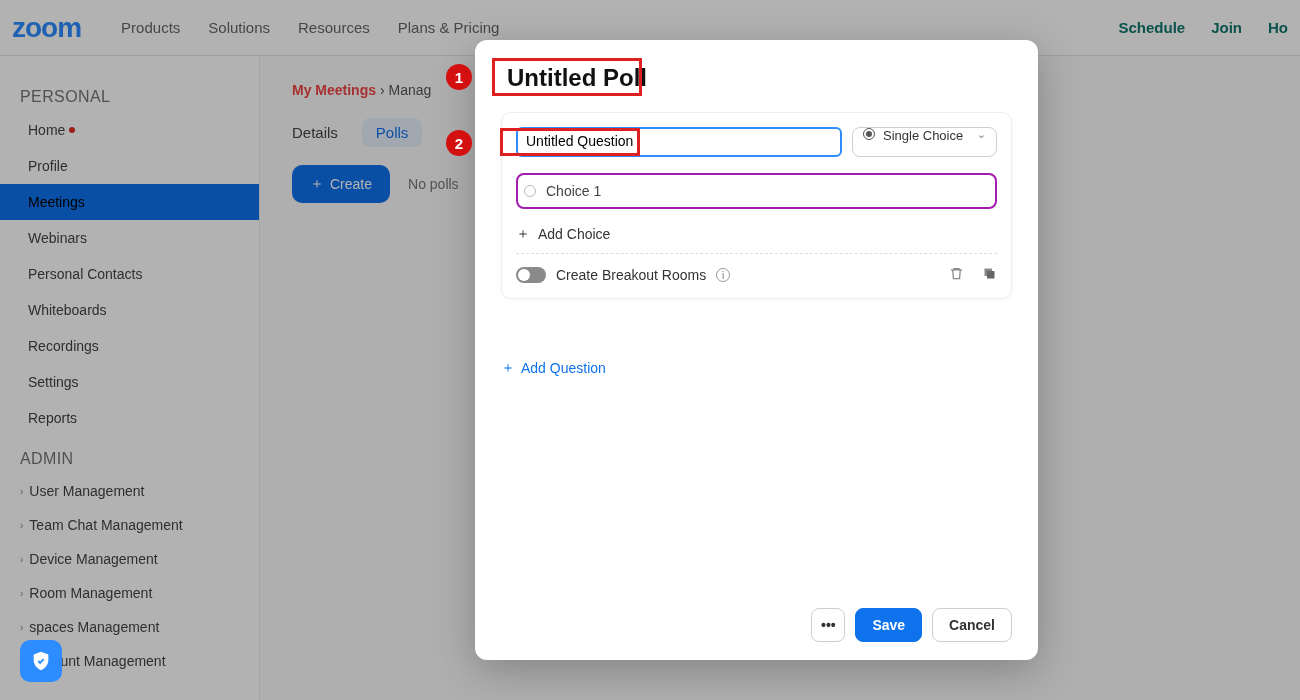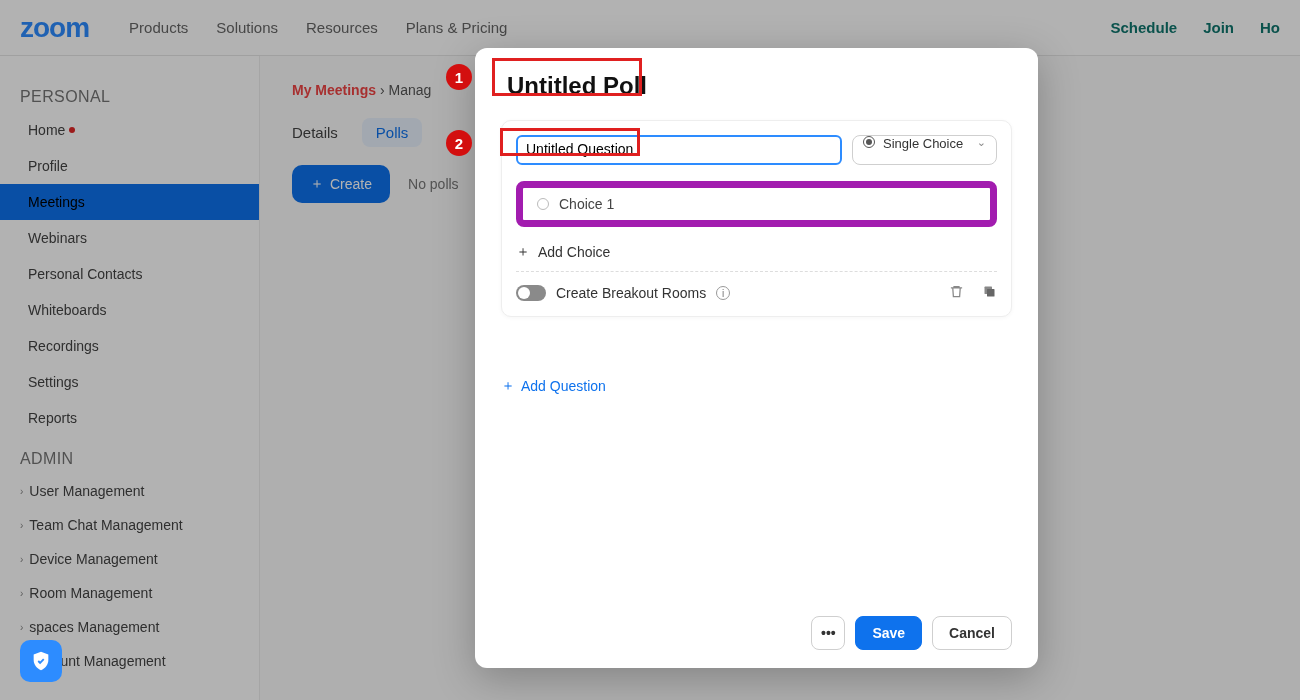--- a/index.html
+++ b/index.html
@@ -1,20 +1,20 @@
 <!DOCTYPE html>
 <html><head>
 <meta charset="utf-8">
 <style>
   * { box-sizing: border-box; margin: 0; padding: 0; font-family: -apple-system, BlinkMacSystemFont, "Segoe UI", Helvetica, Arial, sans-serif; }
   body { width: 1300px; height: 700px; overflow: hidden; position: relative; background: #fff; }
 
   
   .page { width: 100%; height: 100%; }
-  .topbar { height: 56px; display: flex; align-items: center; padding: 0 20px; border-bottom: 1px solid #e5e5e5; }
+  .topbar { height: 56px; display: flex; align-items: center; padding: 0 12px; border-bottom: 1px solid #e5e5e5; }
   .logo { font-size: 28px; font-weight: 800; color: #2d8cff; letter-spacing: -1px; }
   .topnav { display: flex; gap: 28px; margin-left: 40px; font-size: 15px; color: #666; font-weight: 500; }
   .topnav-right { margin-left: auto; display: flex; gap: 26px; font-size: 15px; color: #0f766e; font-weight: 600; }
   .body { display: flex; height: calc(100% - 56px); }
   .sidebar { width: 260px; border-right: 1px solid #ededed; padding-top: 18px; font-size: 14px; color: #444; overflow-y: auto; }
   .side-section { padding: 14px 20px 6px; font-size: 16px; color: #757575; letter-spacing: .4px; }
   .side-item { padding: 10px 28px; cursor: pointer; display:flex; align-items:center; }
   .side-item.active { background: #0e72ed; color: #000000; }
   .red-dot { width:6px; height:6px; background:#e02828; border-radius:50%; display:inline-block; margin-left:4px; vertical-align:middle; }
   .admin-item { padding: 9px 20px; display:flex; align-items:center; gap:6px; cursor:pointer; }
@@ -27,32 +27,32 @@
   .tab.active { background:#e8f1fd; color:#0e72ed; padding:6px 14px; border-radius:8px; font-weight:500; }
   .tab { padding:6px 0; }
   .create-row { display:flex; align-items:center; gap:18px; }
   .create-btn { background:#0e72ed; color:#fff; border:none; border-radius:10px; padding:10px 18px; font-size:14px; font-weight:500; display:flex; align-items:center; gap:6px; cursor:pointer;}
   .no-polls { color:#777; font-size:14px; }
 
   
   .overlay { position:absolute; inset:0; background:rgba(0,0,0,0.30); pointer-events:none; }
 
   
-  .modal { position:absolute; left:475px; top:48px; width:563px; height:620px; background:#fff; border-radius:12px; box-shadow:0 10px 40px rgba(0,0,0,0.25); display:flex; flex-direction:column; padding:22px 26px 18px; z-index:10; }
+  .modal { position:absolute; left:475px; top:40px; width:563px; height:620px; background:#fff; border-radius:12px; box-shadow:0 10px 40px rgba(0,0,0,0.25); display:flex; flex-direction:column; padding:22px 26px 18px; z-index:10; }
   .poll-title { font-size:24px; font-weight:800; color:#111; margin-bottom:18px; padding:2px 6px; align-self:flex-start; }
 
   .question-card { border:1px solid #eee; border-radius:10px; padding:14px; background:#fff; box-shadow:0 1px 4px rgba(0,0,0,.04); }
   .q-row1 { display:flex; gap:10px; margin-bottom:12px; }
   .q-input-wrap { flex:1; }
   .q-input { width:100%; height:30px; border:2px solid #2d8cff; border-radius:6px; padding:4px 8px; font-size:14px; outline:none; resize:none; }
   .type-select { width:145px; height:30px; border:1px solid #cfcfcf; border-radius:8px; display:flex; gap:8px; padding:0 10px; font-size:13px; color:#333; cursor:pointer; }
   .radio-dot { width:12px; height:12px; border:1px solid #555; border-radius:50%; display:inline-flex; align-items:center; justify-content:center; }
   .radio-dot::after { content:""; width:6px; height:6px; background:#555; border-radius:50%; }
 
-  .choice { display:flex; align-items:center; gap:10px; border:7px solid #a21caf; border-radius:8px; padding:8px 14px; font-size:14px; color:#444; margin-bottom:10px; cursor:text; }
+  .choice { display:flex; align-items:center; gap:10px; border:2px solid #a21caf; border-radius:8px; padding:8px 6px; font-size:14px; color:#444; margin-bottom:10px; cursor:text; }
   .choice .circle { width:12px; height:12px; border:1px solid #bbb; border-radius:50%; flex-shrink:0; }
 
   .add-choice { display:flex; align-items:center; gap:8px; font-size:14px; color:#333; padding:6px 0 10px; border-bottom:1px dashed #ddd; cursor:pointer; }
 
   .breakout-row { display:flex; align-items:center; gap:10px; padding-top:12px; font-size:14px; color:#333; }
   .toggle { width:30px; height:16px; background:#8a8a8a; border-radius:10px; position:relative; cursor:pointer; }
   .toggle::after { content:""; position:absolute; left:2px; top:2px; width:12px; height:12px; background:#fff; border-radius:50%; }
   .info-icon { width:14px; height:14px; border:1px solid #999; border-radius:50%; display:inline-flex; align-items:center; justify-content:center; font-size:10px; color:#777; }
   .card-actions { margin-left:auto; display:flex; gap:18px; color:#888; }
 

